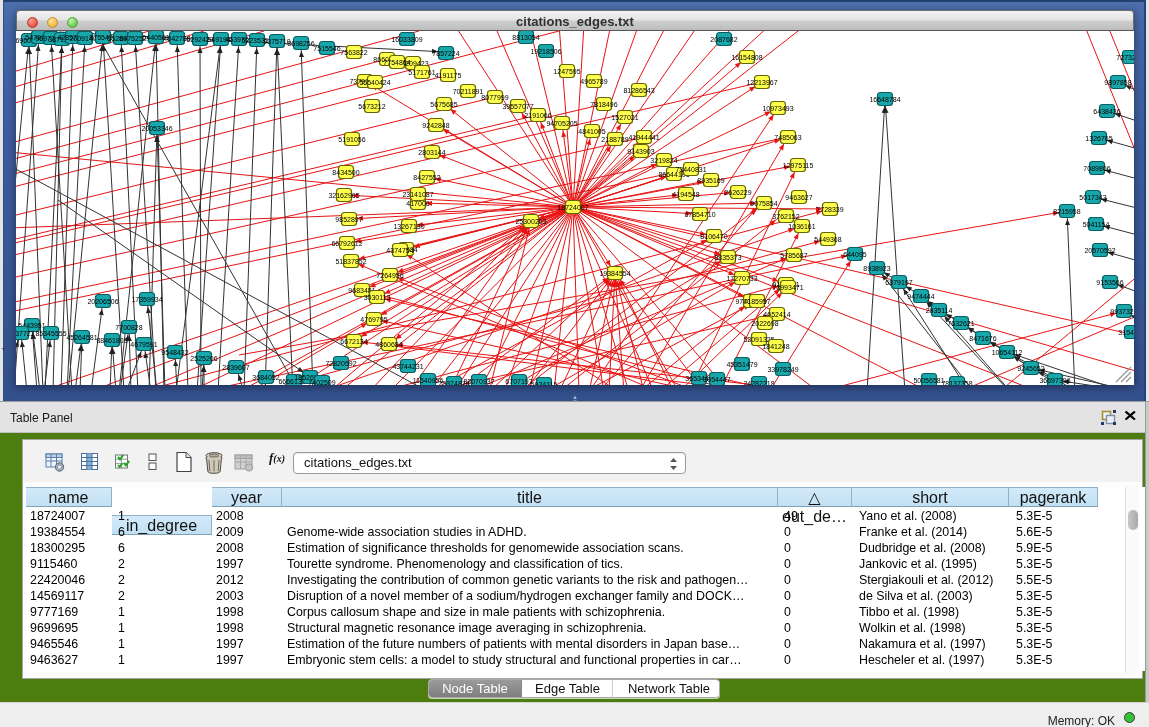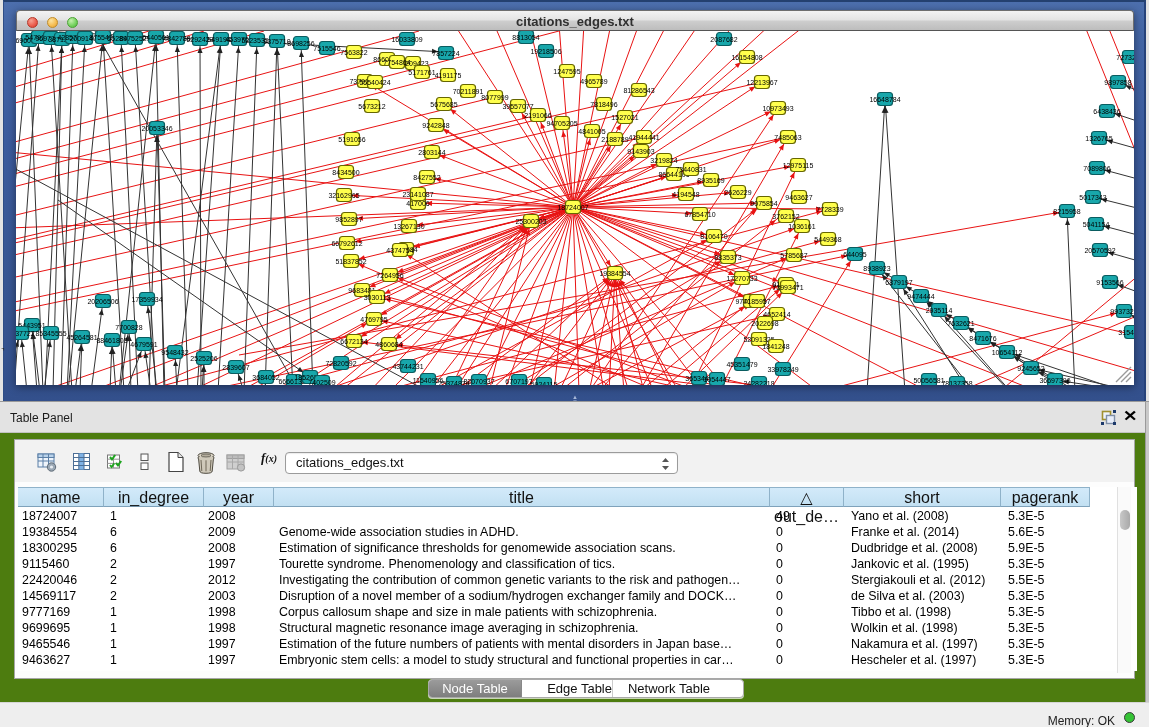--- a/index.html
+++ b/index.html
@@ -15,46 +15,46 @@
 #titlebar .title{position:absolute;left:0;right:0;top:3px;text-align:center;
   font-size:13px;font-weight:bold;color:#303030;}
 .tl{position:absolute;top:5.5px;width:11px;height:11px;border-radius:50%;}
 #canvas-wrap{position:absolute;left:0;top:21px;width:1118px;height:354px;background:#fff;}
 #tablepanel{position:absolute;left:0;top:401px;width:1149px;height:326px;
   background:#4d7c0f;border-top:1px solid #9a9a9a;}
 #tp-head{position:absolute;left:0;top:0;width:1149px;height:31px;background:#e3e3e3;
   border-bottom:1px solid #c2c2c2;}
 #tp-head .lab{position:absolute;left:10px;top:9px;font-size:12px;color:#1b1b1b;}
 #tp-right-strip{position:absolute;right:0;top:0;width:4px;height:326px;background:#c9c9c9;border-left:1px solid #9a9a9a;}
-#browser{position:absolute;left:14px;top:37px;width:1121px;height:240px;background:#fdfdfd;
+#browser{position:absolute;left:22px;top:37px;width:1121px;height:240px;background:#fdfdfd;
   border:1px solid #a6a6a6;}
 #toolbar{position:absolute;left:0;top:0;width:100%;height:42px;background:#f2f2f2;}
 #dropdown{position:absolute;left:270px;top:12px;width:393px;height:22px;background:#fff;
   border:1px solid #9b9b9b;border-radius:4px;font-size:13px;color:#111;
   line-height:20px;padding-left:10px;box-shadow:inset 0 1px 1px rgba(0,0,0,.08);}
 #table{position:absolute;left:3px;top:47px;width:1119px;height:184px;background:#fff;}
 .th{position:absolute;top:0;height:20px;background:linear-gradient(180deg,#d3eafa,#c2e0f2);
   border-right:1px solid #8fb2c9;border-top:1px solid #8fb2c9;border-bottom:1px solid #7fa2bb;
   font-size:16px;color:#111;text-align:center;line-height:19px;}
 .tr{position:absolute;left:0;width:1090px;height:16px;font-size:12.4px;color:#000;white-space:nowrap;}
 .tr div{position:absolute;top:1px;overflow:hidden;}
 .c0{left:4px;width:80px;}  .c1{left:92px;width:95px;}
 .c2{left:190px;width:68px;}.c3{left:261px;width:492px;}
 .c4{left:758px;width:70px;}.c5{left:833px;width:152px;}
 .c6{left:990px;width:95px;}
 #vsb{position:absolute;right:3px;top:47px;width:14px;height:186px;background:#fafafa;
   border-left:1px solid #e0e0e0;}
 #vsb .thumb{position:absolute;left:1.5px;top:23px;width:10px;height:20px;background:linear-gradient(90deg,#c8c8c8,#a9a9a9);border-radius:5px;}
-#seg{position:absolute;left:428px;top:277px;width:316px;height:19px;
+#seg{position:absolute;left:428px;top:277px;width:292px;height:19px;
   border:1px solid #a9a9a9;border-radius:4px;background:#fff;
   font-size:13px;line-height:17px;text-align:center;color:#111;
   box-shadow:0 1px 0 rgba(255,255,255,.7);}
 #seg .s1{position:absolute;left:0;top:0;width:93px;height:17px;
   background:linear-gradient(180deg,#9b9b9b,#7e7e7e);color:#fff;border-radius:3px 0 0 3px;border-right:1px solid #888;}
-#seg .s2{position:absolute;left:94px;top:0;width:90px;height:17px;border-right:1px solid #ccc;text-align:right;}
+#seg .s2{position:absolute;left:94px;top:0;width:90px;height:17px;border-right:1px solid #ccc;}
 #seg .s3{position:absolute;left:185px;top:0;width:110px;height:17px;}
 #statusbar{position:absolute;left:0;top:300px;width:1149px;height:26px;
   background:#eeeeee;border-top:1px solid #d6d6d6;}
 #statusbar .mem{position:absolute;right:34px;top:11px;font-size:12px;color:#222;}
 #statusbar .dot{position:absolute;right:14px;top:9px;width:11px;height:11px;border-radius:50%;
   background:#35c335;border:1.5px solid #3a3a3a;}
 .icon{position:absolute;top:11px;}
 #split-grip{position:absolute;left:568px;top:395px;width:14px;height:6px;color:#a8b8d8;font-size:6px;line-height:5px;text-align:center;}
 </style></head>
 <body>
@@ -622,21 +622,21 @@
 
       <div id="dropdown">citations_edges.txt
         <svg style="position:absolute;right:7px;top:4px" width="9" height="14" viewBox="0 0 9 14">
           <path d="M4.5 1 L8 5 H1 Z" fill="#555"></path>
             <path d="M4.5 13 L1 9 H8 Z" fill="#555"></path>
         </svg>
       </div>
     </div>
     <div id="table">
       <div class="th" style="left:0;width:86px;">name</div>
-      <div class="th" style="left:86px;width:100px;">in_degree</div>
+      <div class="th" style="left:86px;width:100px;margin-top:28px;">in_degree</div>
       <div class="th" style="left:186px;width:70px;">year</div>
       <div class="th" style="left:256px;width:496px;">title</div>
       <div class="th" style="left:752px;width:74px;">△ out_de…</div>
       <div class="th" style="left:826px;width:157px;">short</div>
       <div class="th" style="left:983px;width:89px;">pagerank</div>
       <div id="rowwrap" style="position:absolute;left:0;top:21px;">
           <div class="tr" style="top:0px">
             <div class="c0">18724007</div>
             <div class="c1">1</div>
             <div class="c2">2008</div>

